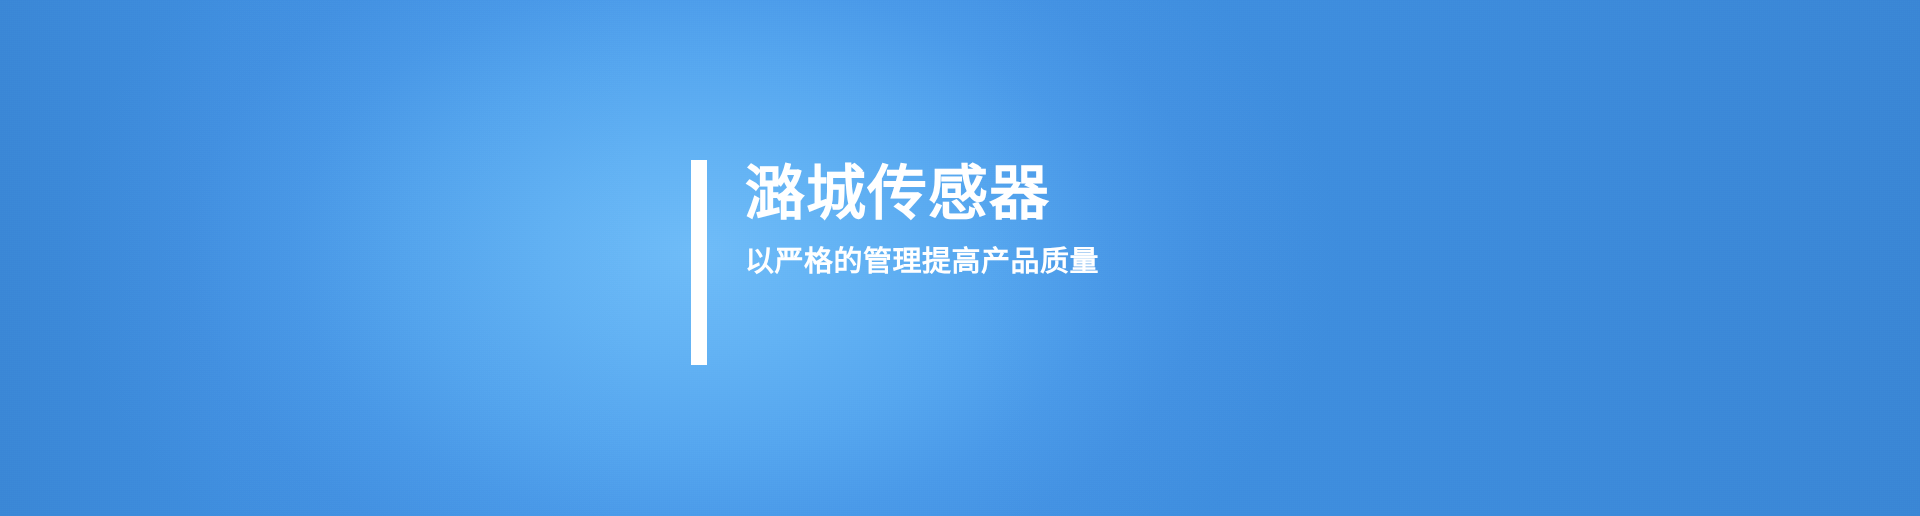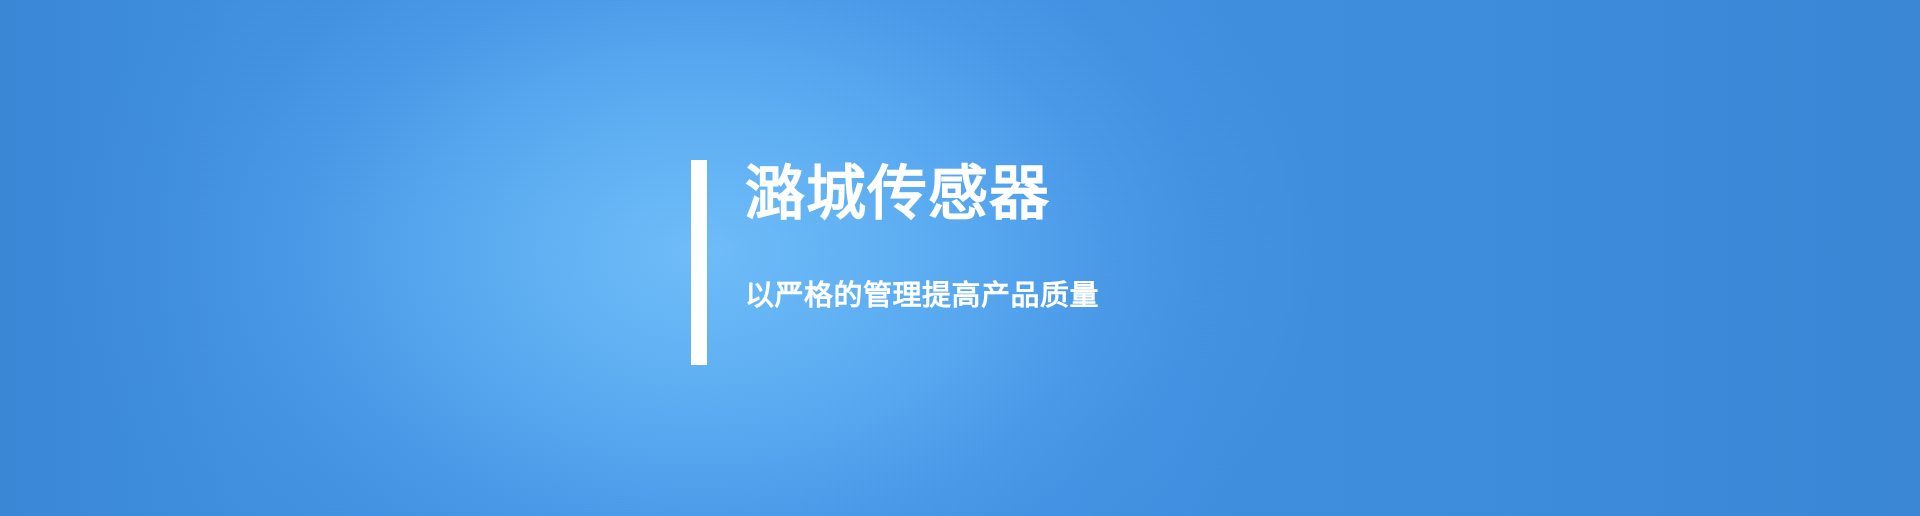--- a/index.html
+++ b/index.html
@@ -108,21 +108,21 @@
   .hero-sub {
     font-family:"Liberation Sans","DejaVu Sans",sans-serif;
     font-weight:bold;
     font-size:29px;
     line-height:34px;
     color:#ffffff;
     letter-spacing:0.5px;
     white-space:nowrap;
   }
 
-  .hero-sub-1 { margin-top:52px; }
+  .hero-sub-1 { margin-top:18px; }
   .hero-sub-2 { margin-top:20px; }
 </style>
 </head>
 <body>
 
 <div class="banner">
 
   <div class="banner-glow"></div>
   <div class="banner-vignette"></div>
   <div class="banner-noise"></div>

